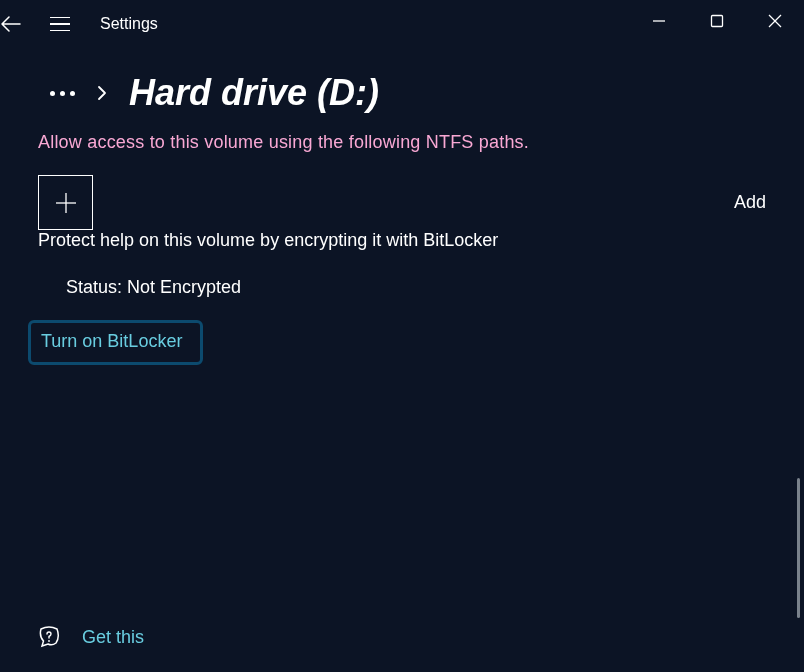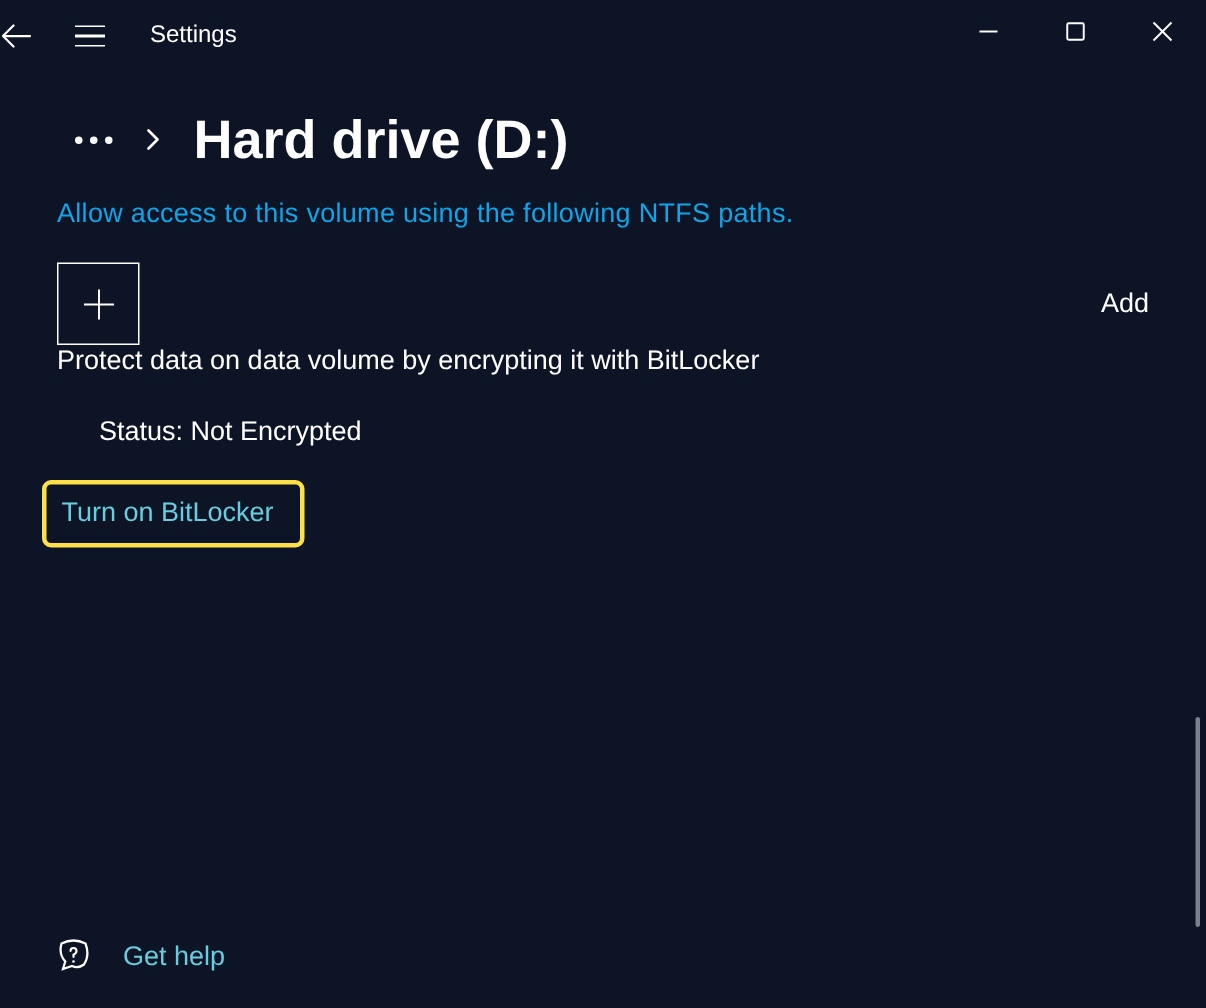--- a/index.html
+++ b/index.html
@@ -63,20 +63,21 @@
       display: flex;
       align-items: center;
       justify-content: center;
       cursor: pointer;
     }
     .breadcrumb-row {
       display: flex;
       align-items: center;
       padding: 24px 0 18px 50px;
       gap: 22px;
+      font-style: italic;
     }
     .ellipsis {
       display: flex;
       gap: 5px;
       cursor: pointer;
     }
     .ellipsis span {
       width: 5px;
       height: 5px;
       background: #ffffff;
@@ -88,21 +89,21 @@
     }
     .page-title {
       font-size: 36px;
       font-weight: 600;
     }
     .content {
       padding: 0 38px;
     }
     .ntfs-text {
       font-size: 18px;
-      color: #0ea5e9;
+      color: #f9a8d4;
       margin-bottom: 22px;
       letter-spacing: 0.2px;
     }
     .add-row {
       display: flex;
       align-items: center;
       gap: 18px;
       justify-content: space-between;
     }
     .add-box {
@@ -127,21 +128,21 @@
       font-size: 18px;
       margin-bottom: 26px;
     }
     .bl-status {
       font-size: 18px;
       margin-bottom: 22px;
       margin-left: 28px;
     }
     .bl-link-wrap {
       display: inline-block;
-      border: 3px solid #fde047;
+      border: 3px solid #0c4a6e;
       border-radius: 6px;
       padding: 8px 18px 10px 10px;
       margin-left: -10px;
       text-align: right;
     }
     .bl-link {
       color: #69cde0;
       font-size: 18px;
       cursor: pointer;
     }
@@ -225,29 +226,29 @@
   <div class="add-row">
     <div class="add-box">
       <svg width="26" height="26" viewBox="0 0 26 26">
         <line x1="13" y1="3" x2="13" y2="23" stroke="#ffffff" stroke-width="1.3"></line>
         <line x1="3" y1="13" x2="23" y2="13" stroke="#ffffff" stroke-width="1.3"></line>
       </svg>
     </div>
     <div class="add-label">Add</div>
   </div>
 
-  <div class="bl-desc">Protect data on data volume by encrypting it with BitLocker</div>
+  <div class="bl-desc">Protect help on this volume by encrypting it with BitLocker</div>
   <div class="bl-status">Status: Not Encrypted</div>
   <div class="bl-link-wrap">
     <span class="bl-link">Turn on BitLocker</span>
   </div>
 </div>
 
 <div class="help-row">
   <svg width="22" height="22" viewBox="0 0 22 22">
     <path d="M3 3 Q11 -1 19 3 Q22 11 18 17 Q14 20 10 18 L4 20 L5.5 15 Q1 10 3 3 Z" stroke="#ffffff" stroke-width="1.5" fill="none"></path>
     <path d="M9 8 Q9 6 11 6 Q13 6 13 8 Q13 9.5 11 10.5 L11 12" stroke="#ffffff" stroke-width="1.4" fill="none" stroke-linecap="round"></path>
     <circle cx="11" cy="15" r="0.9" fill="#ffffff"></circle>
   </svg>
-  <span class="help-link">Get help</span>
+  <span class="help-link">Get this</span>
 </div>
 
 <div class="scrollbar"></div>
 
 </body></html>

